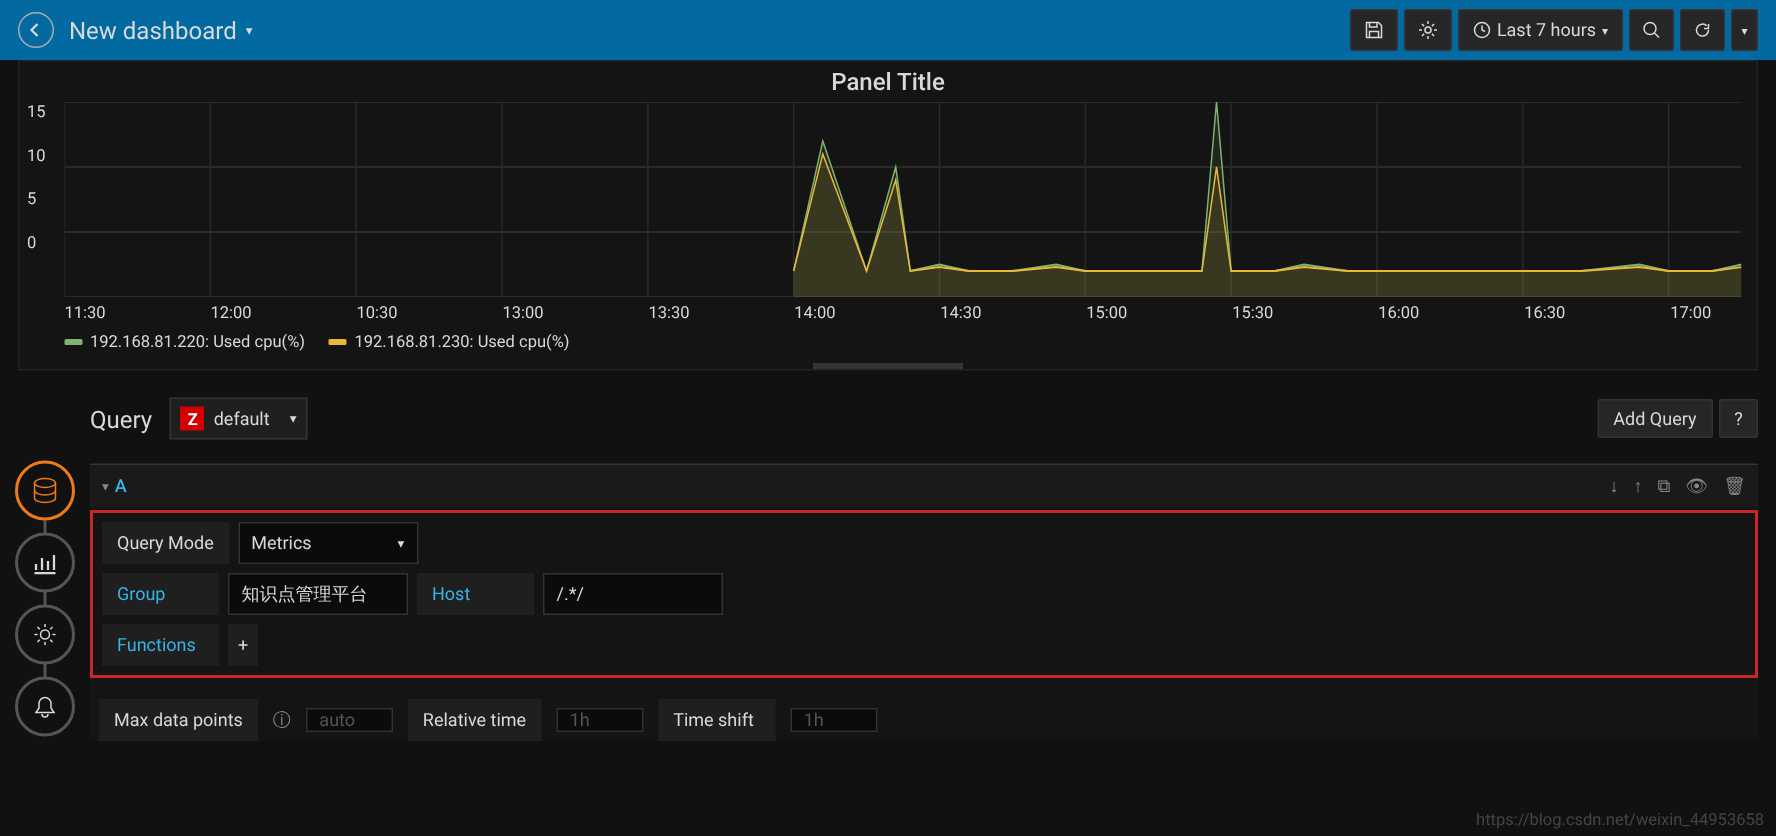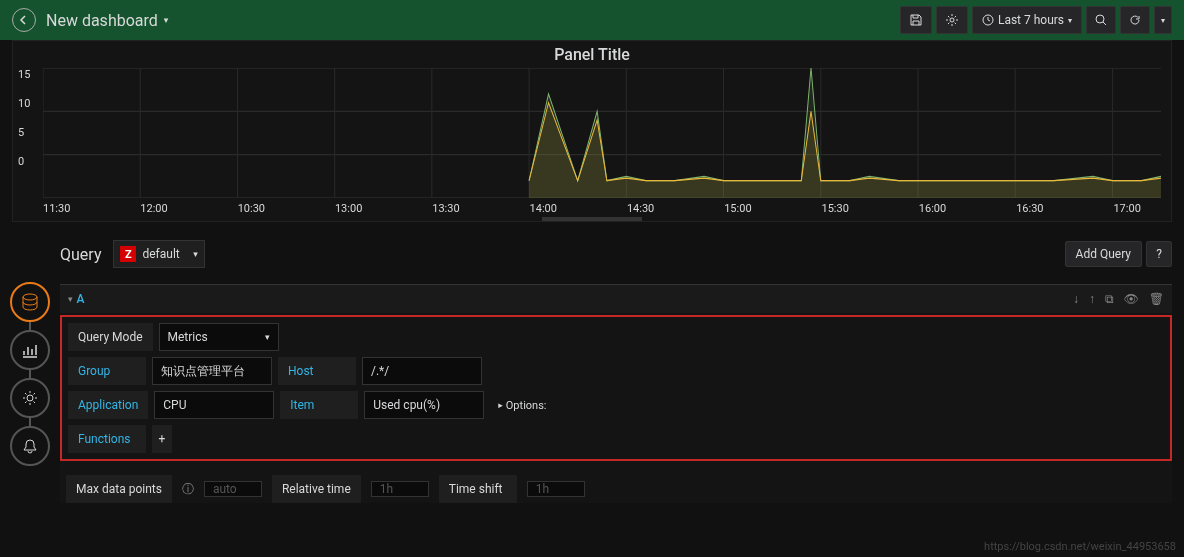--- a/index.html
+++ b/index.html
@@ -1,17 +1,17 @@
 <!DOCTYPE html>
 <html><head>
 <meta charset="utf-8">
 <style>
 * { margin: 0; padding: 0; box-sizing: border-box; }
 body { background: #111; color: #d8d9da; font-family: -apple-system, BlinkMacSystemFont, "Segoe UI", Roboto, sans-serif; font-size: 12px; width: 1184px; height: 557px; overflow: hidden; position: relative; }
-.topbar { display: flex; align-items: center; height: 40px; padding: 0 12px; background: #14532d; gap: 10px; }
+.topbar { display: flex; align-items: center; height: 40px; padding: 0 12px; background: #0369a1; gap: 10px; }
 .back-btn { width: 24px; height: 24px; border: 1px solid #aaa; border-radius: 50%; display: flex; align-items: center; justify-content: center; color: #d8d9da; }
 .title { font-size: 16px; font-weight: 400; flex: 1; display: flex; align-items: center; gap: 6px; }
 .top-right { display: flex; gap: 4px; align-items: center; }
 .top-btn { background: #262628; border: 1px solid #333; color: #d8d9da; height: 28px; min-width: 28px; padding: 0 8px; display: flex; align-items: center; justify-content: center; border-radius: 2px; font-size: 12px; gap: 4px; }
 .panel-area { margin: 0 12px; background: #141414; border: 1px solid #222; }
 .panel-title { text-align: center; font-size: 16px; font-weight: 500; padding: 4px 0; }
 .chart-wrap { height: 130px; padding: 0 10px 0 30px; position: relative; }
 .chart-svg { width: 100%; height: 100%; }
 .y-labels { position: absolute; left: 5px; top: 0; height: 100px; display: flex; flex-direction: column; justify-content: space-between; font-size: 11px; color: #d8d9da; }
 .x-labels { display: flex; justify-content: space-between; padding: 4px 30px 2px 30px; font-size: 11px; }
@@ -141,20 +141,30 @@
       <span>13:00</span>
       <span>13:30</span>
       <span>14:00</span>
       <span>14:30</span>
       <span>15:00</span>
       <span>15:30</span>
       <span>16:00</span>
       <span>16:30</span>
       <span>17:00</span>
     </div>
+  <div class="legend">
+    <div class="legend-item">
+      <div class="legend-swatch" id="sw1" style="background: rgb(126, 178, 109);"></div>
+        <span>192.168.81.220: Used cpu(%)</span>
+    </div>
+    <div class="legend-item">
+      <div class="legend-swatch" id="sw2" style="background: rgb(234, 184, 57);"></div>
+        <span>192.168.81.230: Used cpu(%)</span>
+    </div>
+  </div>
   <div class="drag-handle"></div>
 </div>
 
 <div class="editor">
   <div class="tab-rail">
     <div class="rail-line"></div>
     <div class="tab-icon active">
         <svg width="20" height="20" viewBox="0 0 20 20">
           <ellipse cx="10" cy="5" rx="7" ry="3" stroke="currentColor" fill="none"></ellipse>
           <path d="M3 5v10a7 3 0 0 0 14 0V5" stroke="currentColor" fill="none"></path>
@@ -214,30 +224,20 @@
           <div class="inp-wrap w120" style="justify-content:space-between;">
             <span>Metrics</span>
             <span style="font-size:9px;">▾</span>
           </div>
         </div>
         <div class="form-row">
           <div class="lbl link">Group</div>
           <div class="inp-wrap w120">知识点管理平台</div>
           <div class="lbl link w76">Host</div>
           <div class="inp-wrap w120">/.*/</div>
-        </div>
-        <div class="form-row">
-          <div class="lbl link">Application</div>
-          <div class="inp-wrap w120">CPU</div>
-          <div class="lbl link w76">Item</div>
-          <div class="inp-wrap w120">Used cpu(%)</div>
-          <div class="opts">
-            <span style="font-size:9px;">▸</span>
-            <span>Options:</span>
-          </div>
         </div>
         <div class="form-row">
           <div class="lbl link">Functions</div>
           <div class="plus-btn">+</div>
         </div>
       </div>
 
       <div class="bottom-row">
         <div class="lbl">Max data points</div>
         <span style="color:#888;">ⓘ</span>

